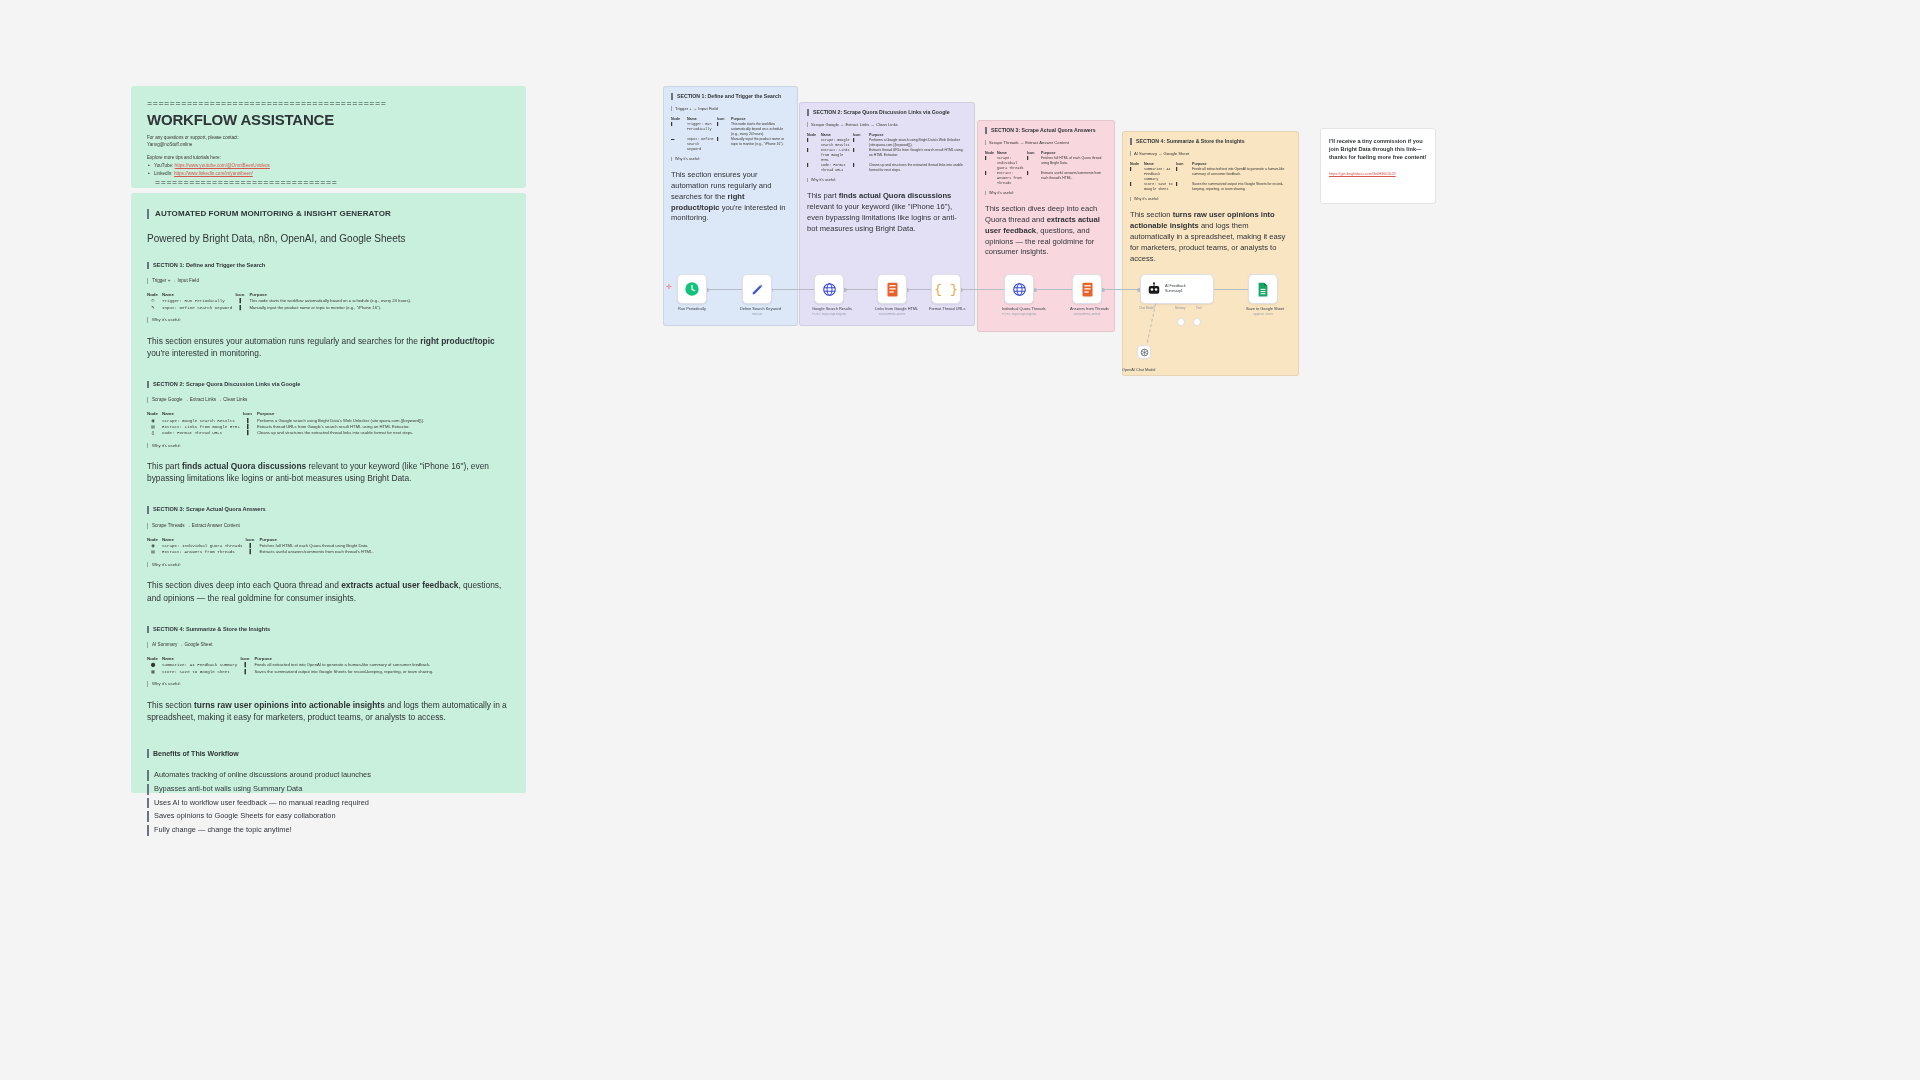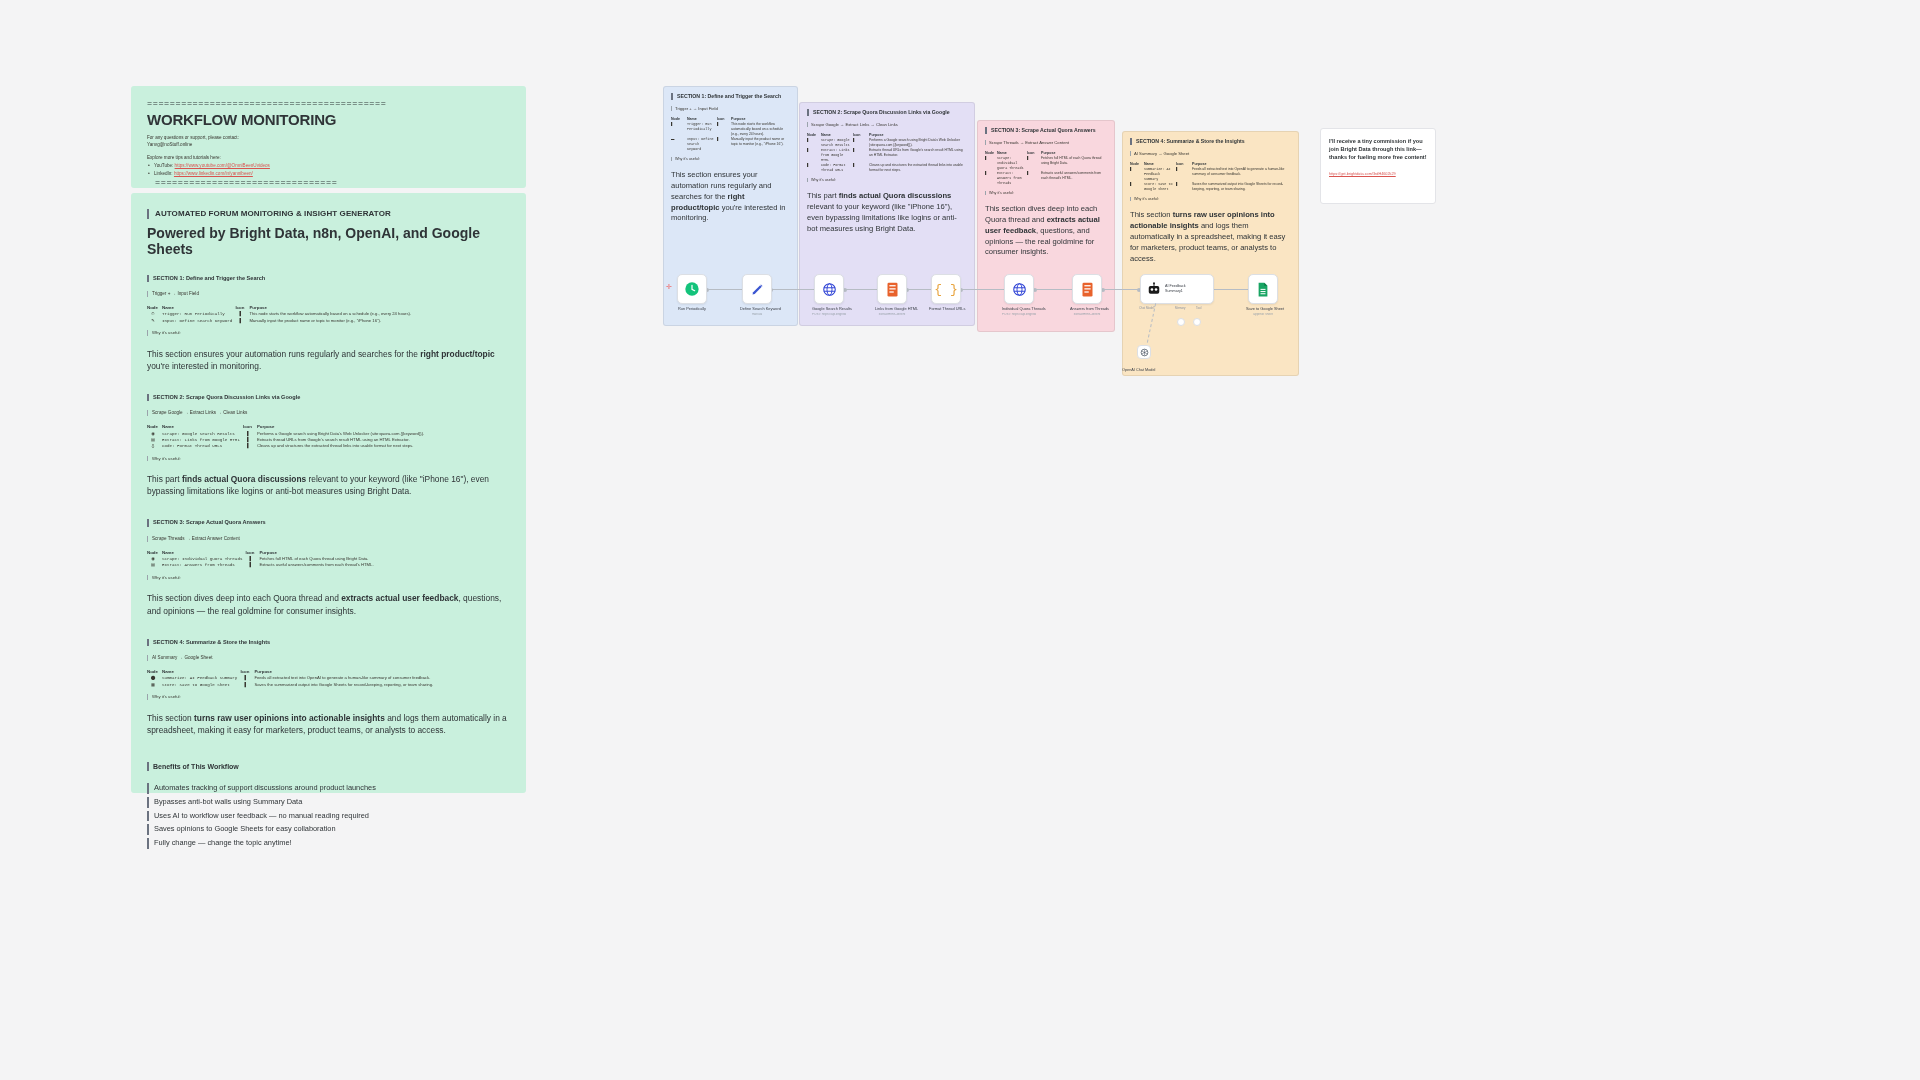--- a/index.html
+++ b/index.html
@@ -37,21 +37,21 @@
   .bul:before {
     content: "•"; position: absolute; left: 1px; top: -1px; font-size: 5px;
   }
 
   .cal-head {
     font-size: 8px; font-weight: 700; color: #2f3437;
     letter-spacing: .1px; padding-left: 6px;
     border-left: 2.5px solid #6b7280; line-height: 1.2;
   }
   .sub-bold {
-    font-size: 14px; font-weight: 700; color: #2f3437; margin: 6px 0 0 0;
+    font-size: 10px; font-weight: 400; color: #2f3437; margin: 14px 0 0 0;
   }
   .sec-head {
     font-size: 5.6px; font-weight: 700; color: #2f3437;
     padding-left: 4px; border-left: 2px solid #6b7280; line-height: 1.3;
   }
   .pill-row {
     font-size: 4.6px; color: #37352f; padding-left: 4px;
     border-left: 1.5px solid #9aa3ab; line-height: 1.35; margin-top: 9px;
   }
   .why {
@@ -182,21 +182,21 @@
   .aff-txt { font-size: 5.6px; color: #2f3437; font-weight: 700; line-height: 1.45; }
   .aff-link { font-size: 3.8px; color: #d9534f; margin-top: 12px; word-break: break-all; line-height: 1.3; }
 </style>
 </head>
 <body>
 
 <div class="canvas">
 
   <div class="doc-note" id="note-assist">
     <div class="eqline">==========================================</div>
-    <div class="doc-h1">WORKFLOW MONITORING</div>
+    <div class="doc-h1">WORKFLOW ASSISTANCE</div>
     <div class="doc-tiny">For any questions or support, please contact:</div>
     <div class="doc-tiny">Yanvg@noStuff.online</div>
     <div class="doc-tiny" style="margin-top:5px;">Explore more tips and tutorials here:</div>
     <div class="doc-tiny bul">
       <span>YouTube:</span>
       <a href="#">https://www.youtube.com/@OmniBeenUvideos</a>
     </div>
     <div class="doc-tiny bul">
       <span>LinkedIn:</span>
       <a href="#">https://www.linkedin.com/in/yannibeen/</a>
@@ -326,21 +326,21 @@
         </tr>
       </tbody>
         </table>
       <div class="why">Why it's useful:</div>
       <div class="para">This section <b>turns raw user opinions into actionable insights</b> and logs them automatically in a spreadsheet, making it easy for marketers, product teams, or analysts to access.</div>
     </div>
 
     <div style="margin-top:26px;">
       <div class="sec-head" style="font-size:7px;">Benefits of This Workflow</div>
       <div class="benefit-list">
-        <div class="benefit">Automates tracking of support discussions around product launches</div>
+        <div class="benefit">Automates tracking of online discussions around product launches</div>
         <div class="benefit">Bypasses anti-bot walls using Summary Data</div>
         <div class="benefit">Uses AI to workflow user feedback — no manual reading required</div>
         <div class="benefit">Saves opinions to Google Sheets for easy collaboration</div>
         <div class="benefit">Fully change — change the topic anytime!</div>
       </div>
     </div>
   </div>
 
   <div class="n8n-band" style="left:663px; top:86px; width:135px; height:240px; background:#dce7f7;">
     <div class="band-title">SECTION 1: Define and Trigger the Search</div>

